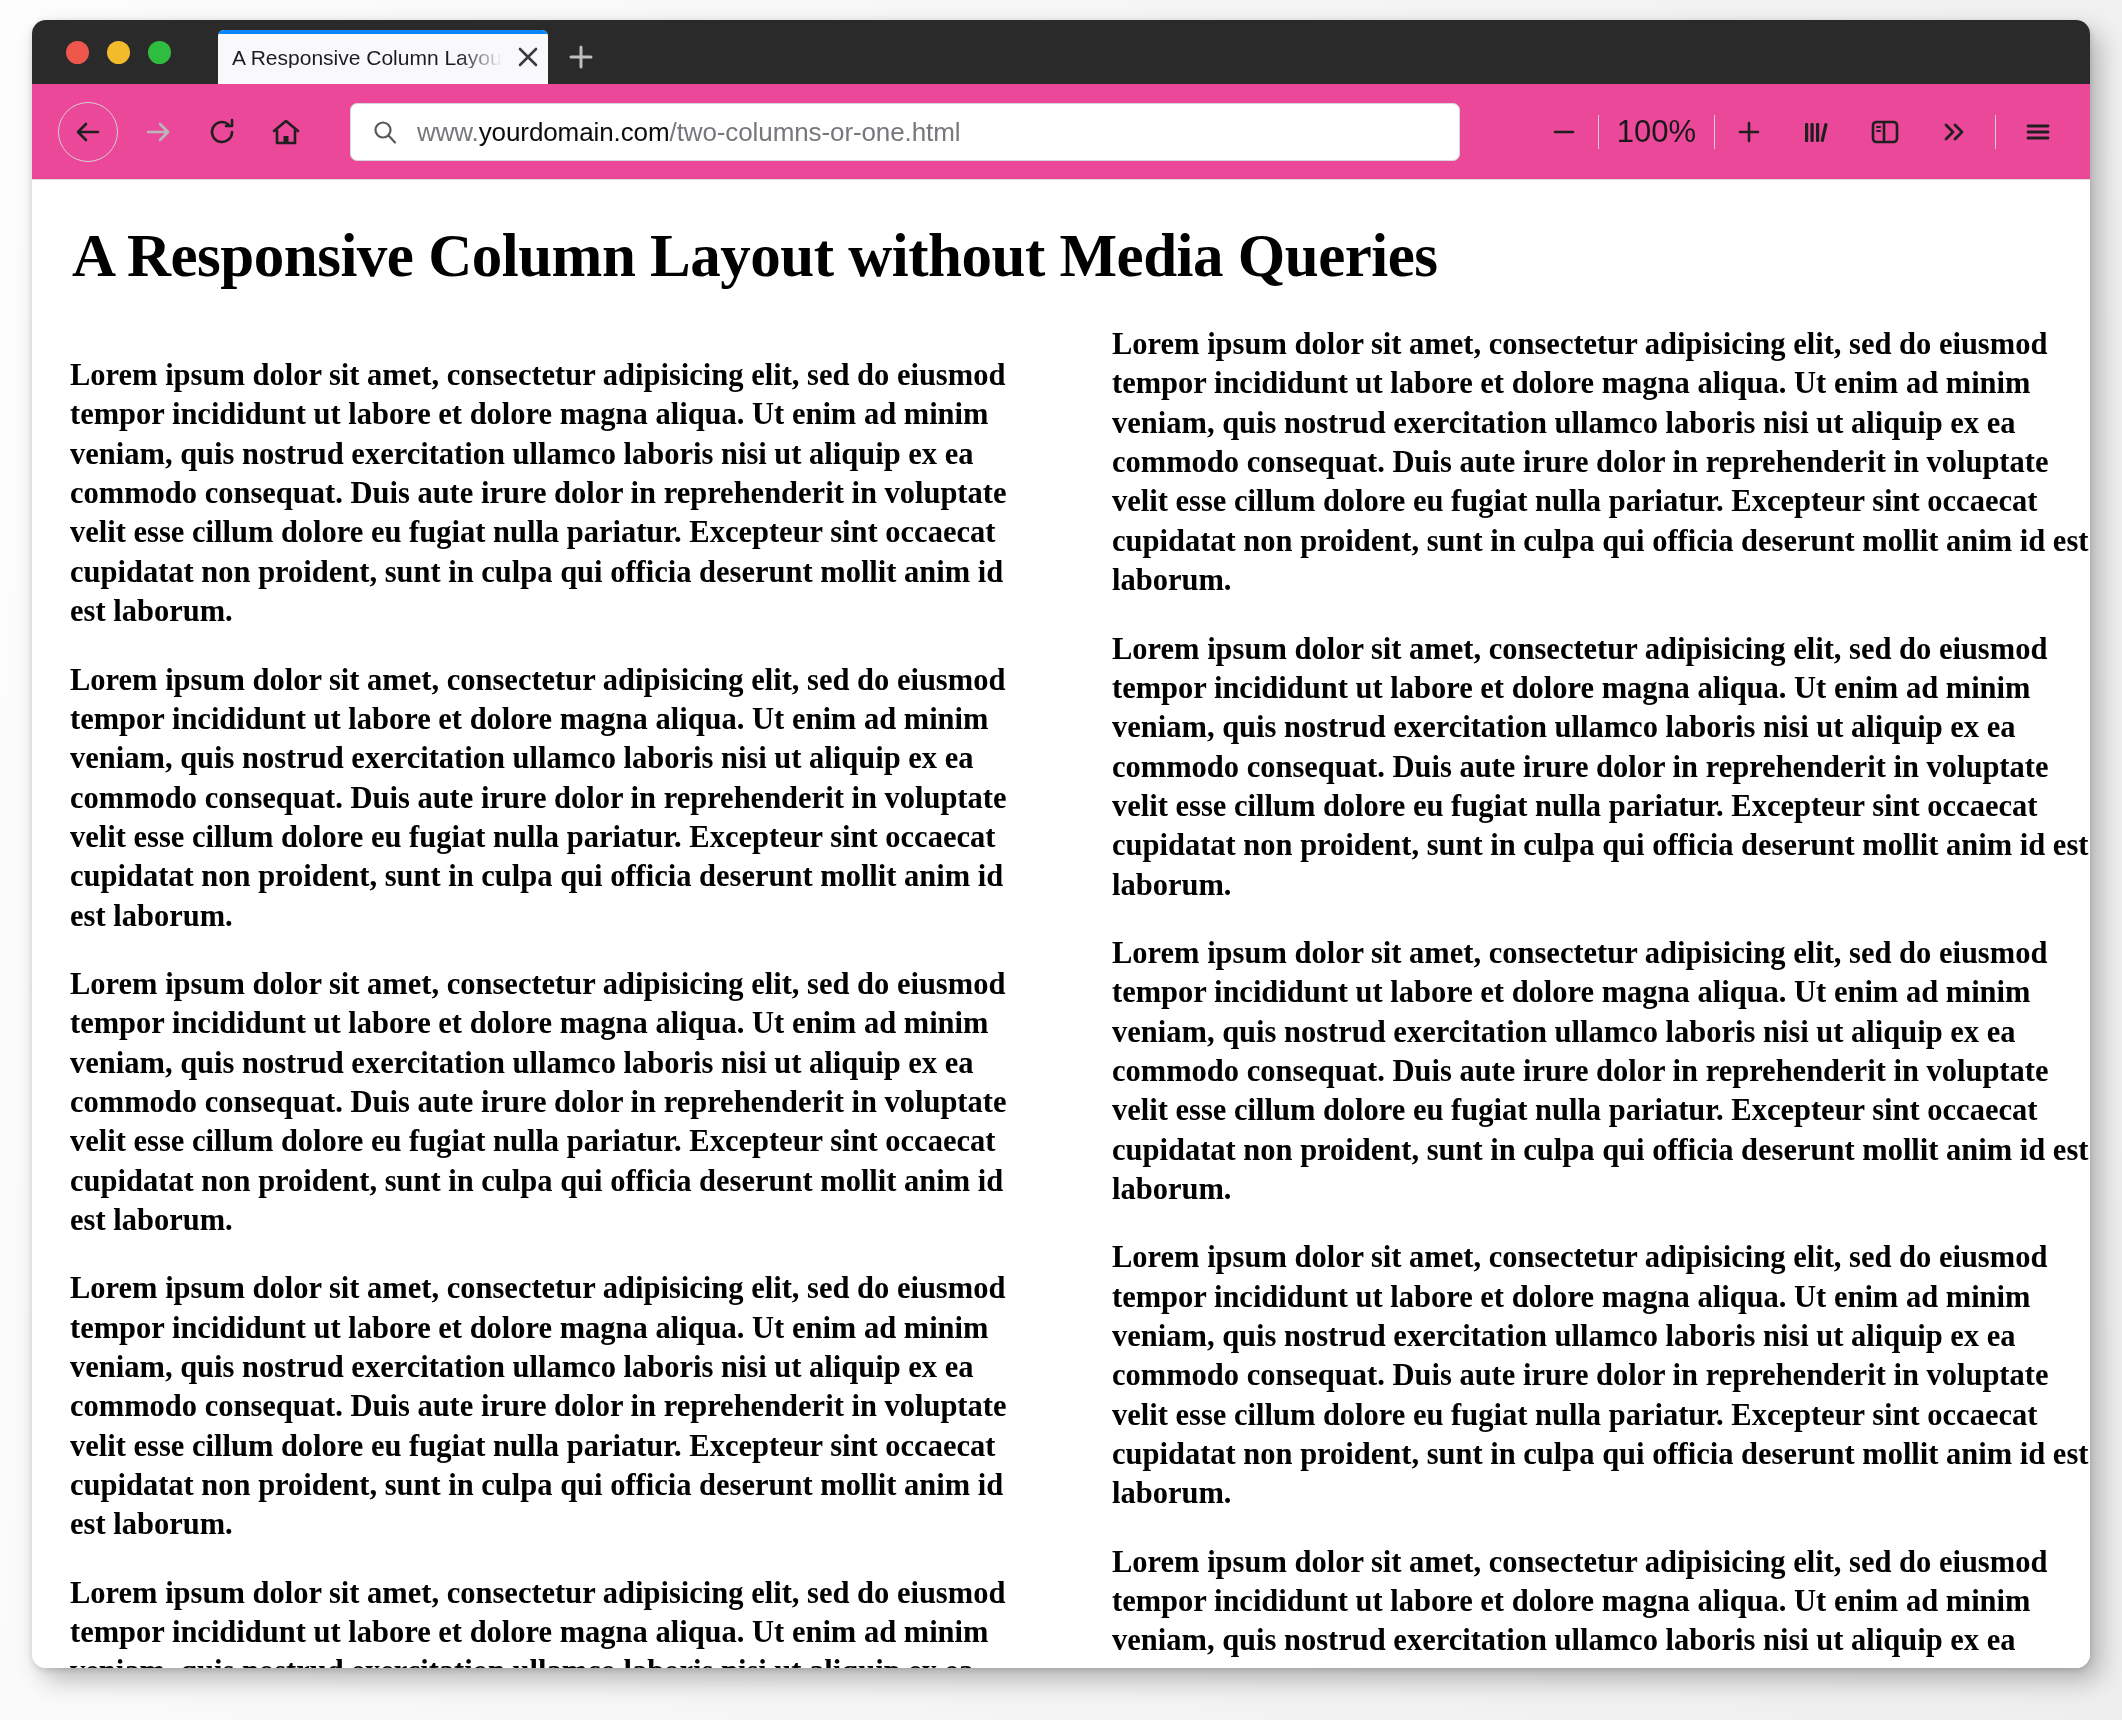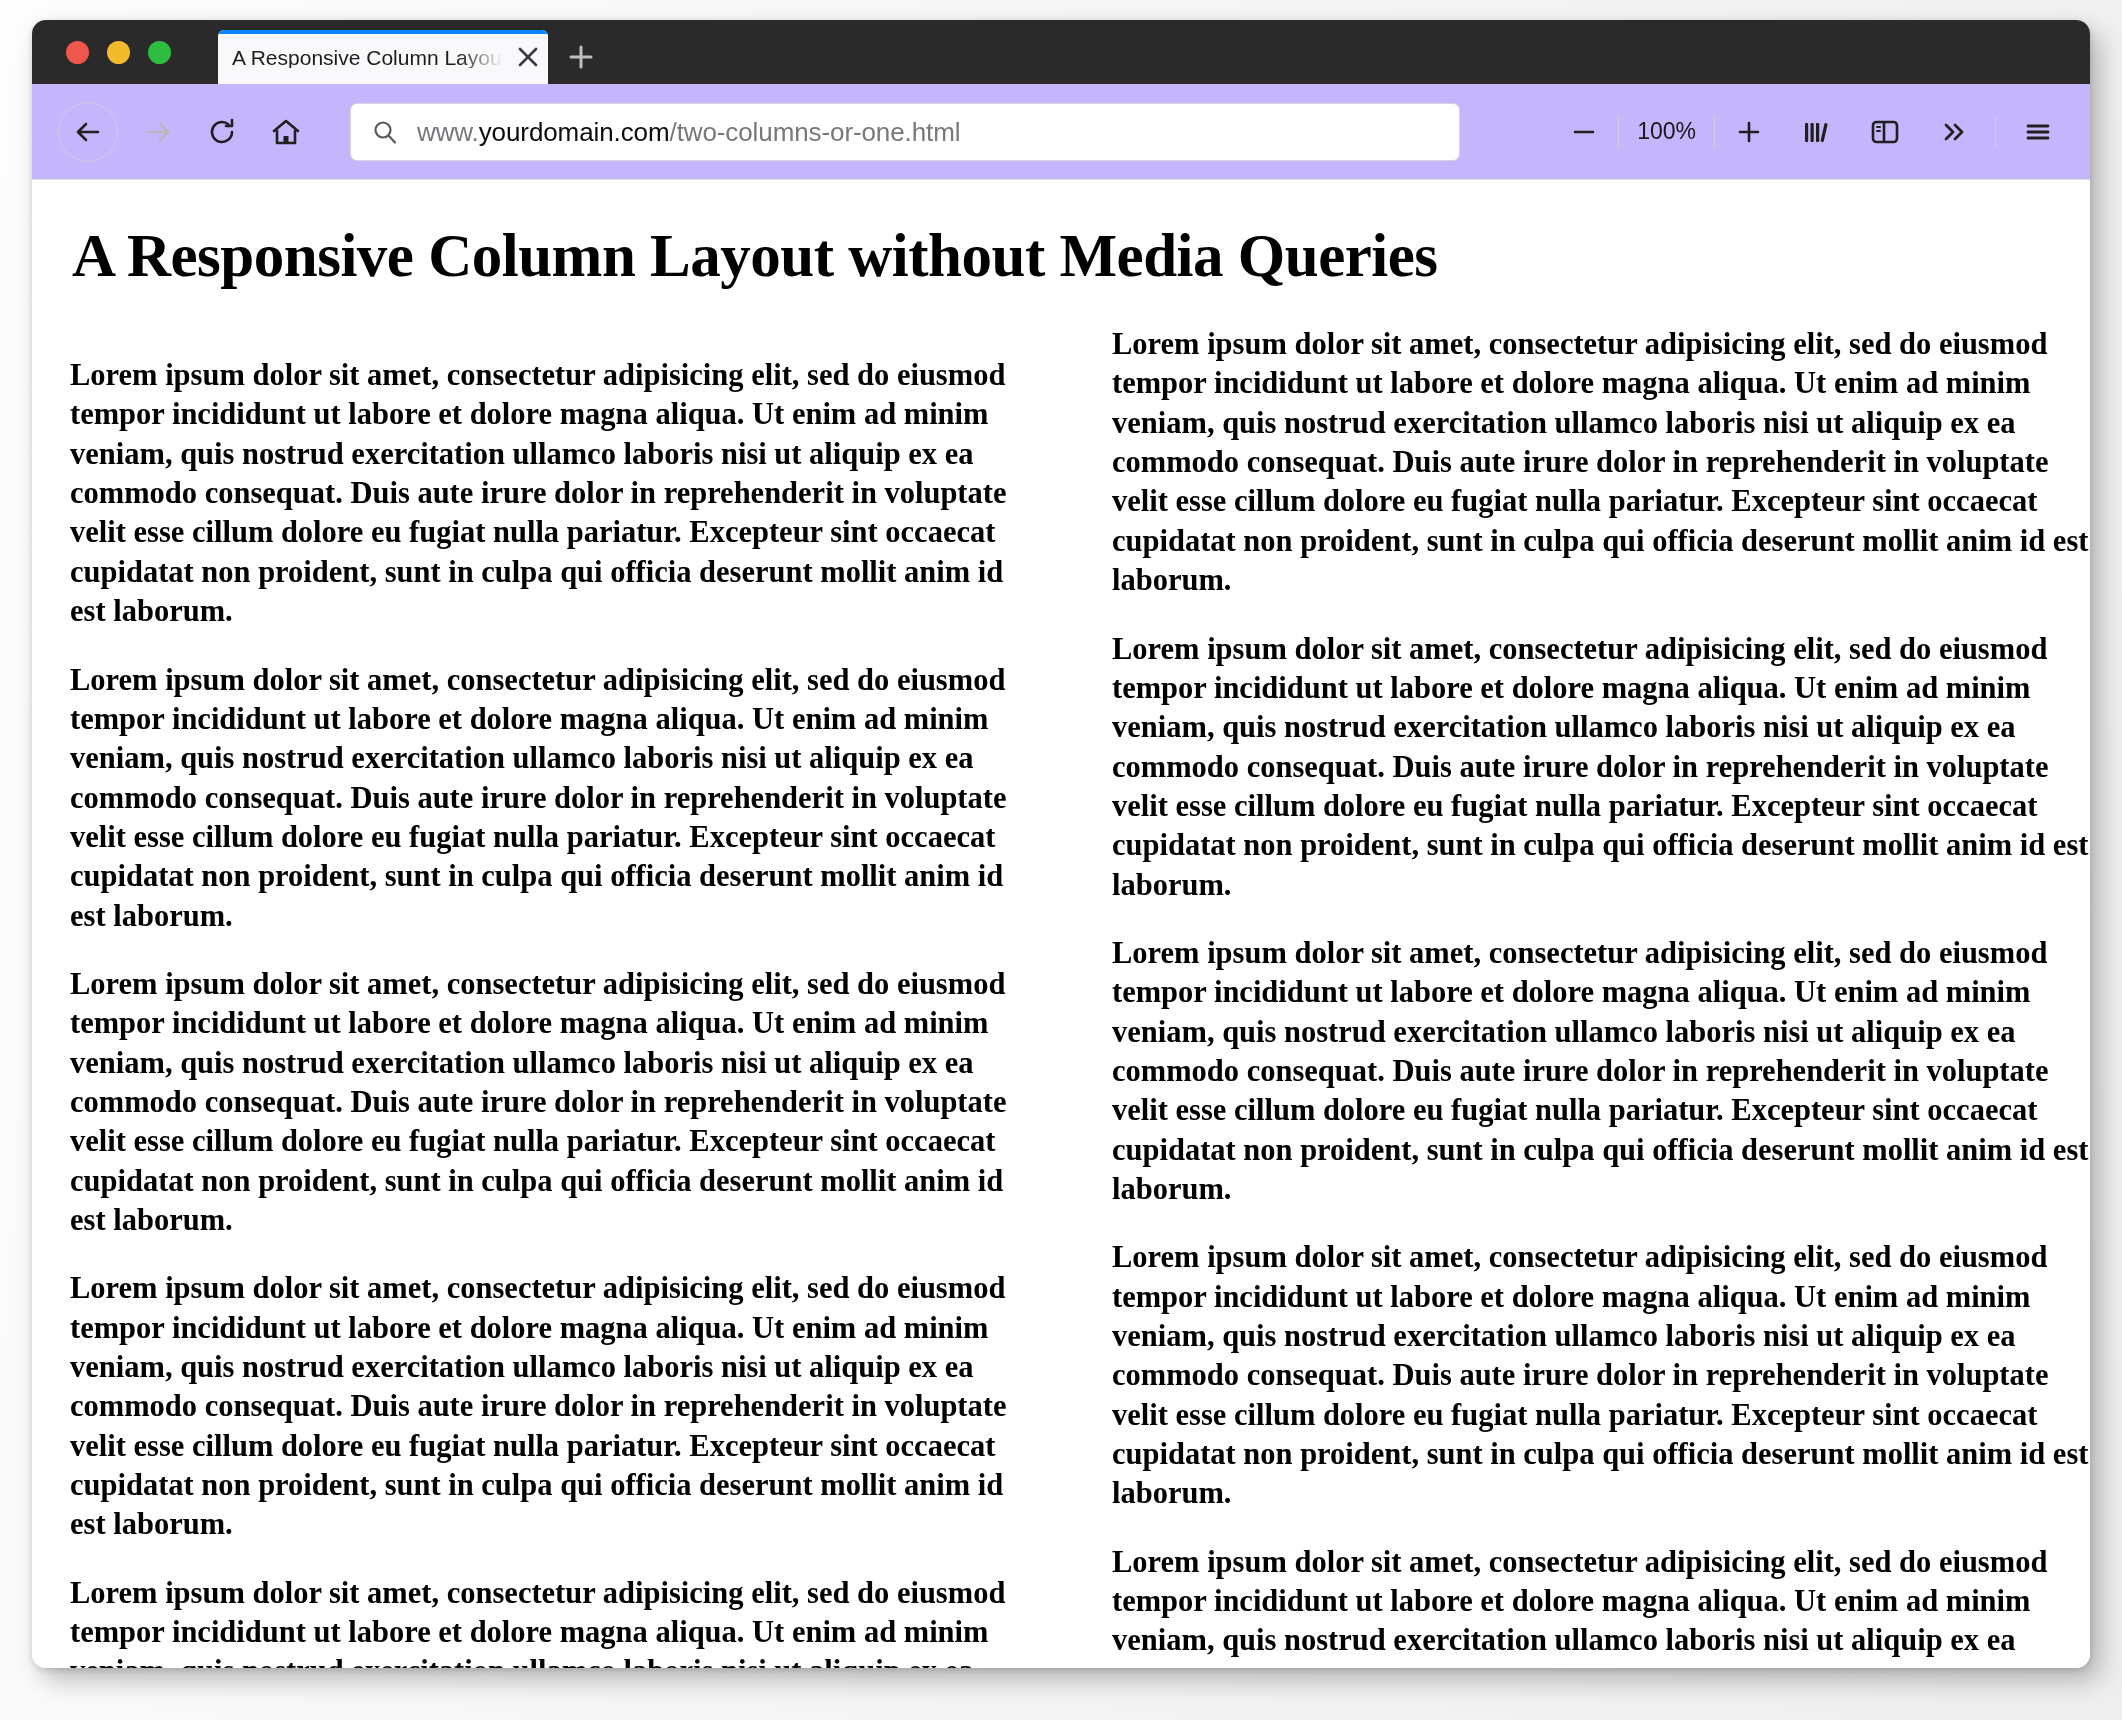--- a/index.html
+++ b/index.html
@@ -117,21 +117,21 @@
     display: flex;
     align-items: center;
     justify-content: center;
     color: #bfbfbf;
   }
 
   
   #toolbar {
     flex: 0 0 auto;
     height: 96px;
-    background: #c4b5fd;
+    background: #ec4899;
     border-bottom: 1px solid #dcdcdf;
     display: flex;
     align-items: center;
     padding: 0 24px 0 26px;
     box-sizing: border-box;
     gap: 0;
   }
   .nav-btn {
     width: 64px;
     height: 64px;
@@ -183,21 +183,21 @@
   .tb-icon {
     width: 56px;
     height: 56px;
     display: flex;
     align-items: center;
     justify-content: center;
     color: #1f1f20;
     flex: 0 0 auto;
   }
   #zoom-level {
-    font-size: 23px;
+    font-size: 31px;
     color: #18181a;
     padding: 0 12px;
     white-space: nowrap;
   }
   .tb-divider {
     width: 1px;
     height: 34px;
     background: #cfcfd3;
     flex: 0 0 auto;
     margin: 0 6px;

